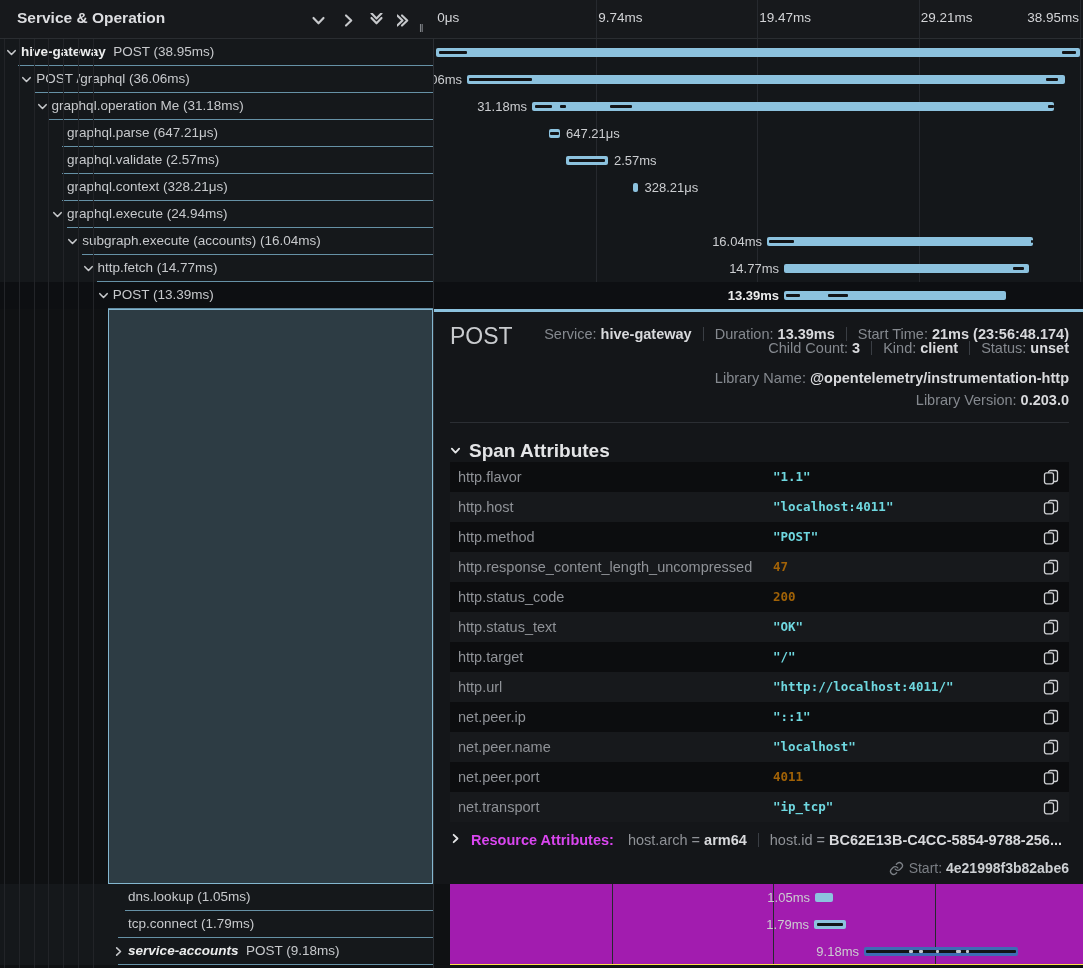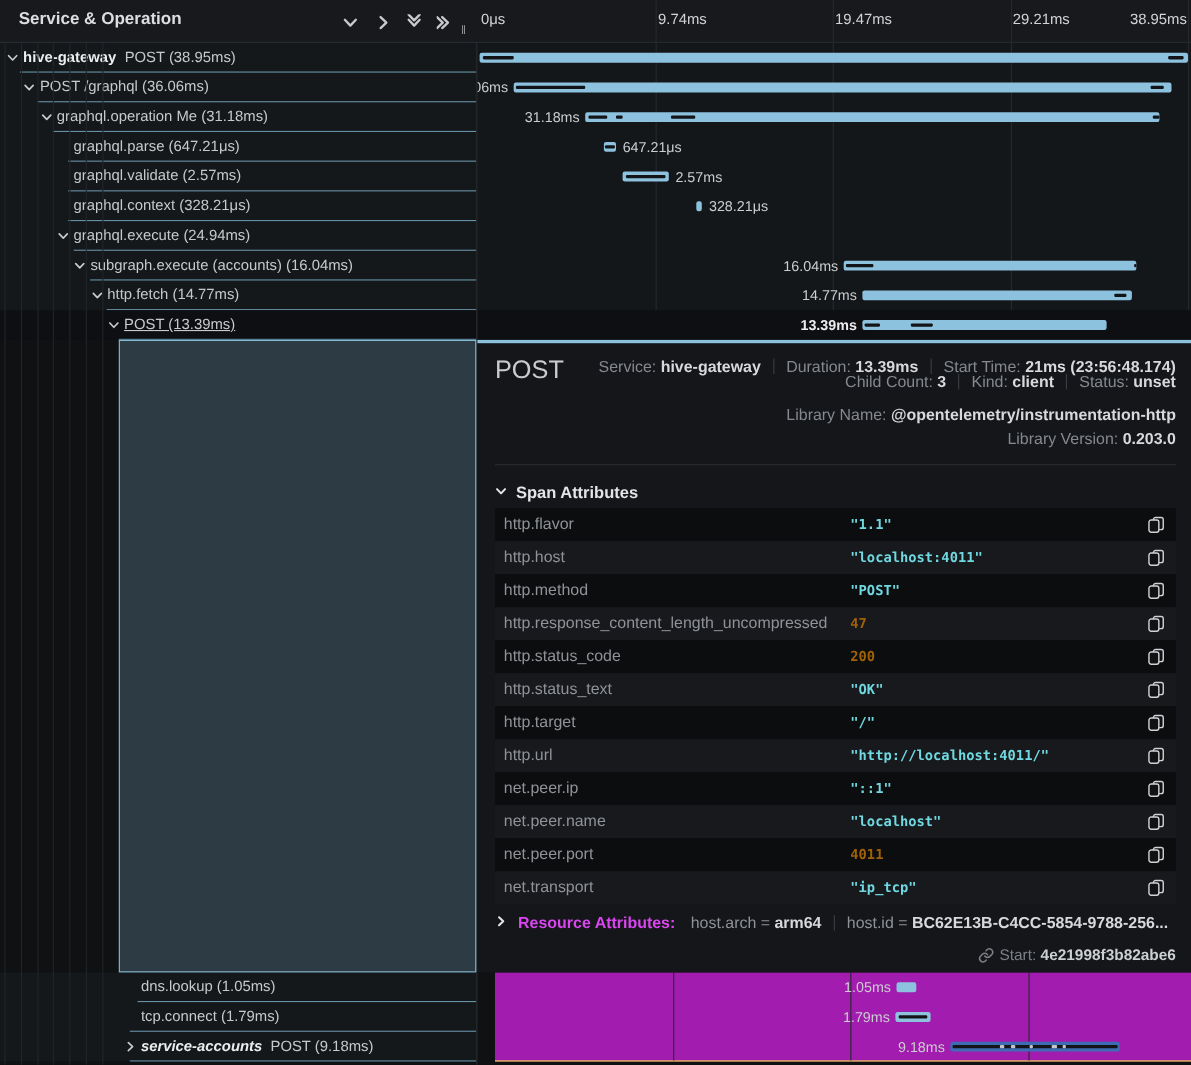--- a/index.html
+++ b/index.html
@@ -43,21 +43,21 @@
   .blabel{position:absolute;top:6px;font-size:13px;color:#cbcdd0;white-space:nowrap;}
   .blabel.bold{font-weight:bold;color:#eceded;}
   
   #detail-panel{position:absolute;left:0;top:309px;width:649px;height:575px;background:#141619;
                 border-top:3px solid #8cc2de;box-sizing:border-box;z-index:4;}
   #detail-title{position:absolute;left:16px;top:11px;font-size:23px;font-weight:500;color:#c9cbce;}
   .metaline{position:absolute;right:14px;text-align:right;font-size:14.5px;color:#85898f;white-space:nowrap;}
   .metaline b{color:#d8d9dc;font-weight:bold;}
   .vdiv{display:inline-block;width:1px;height:14px;background:#3a3e44;margin:0 11px;vertical-align:-2px;}
   #detail-divider{position:absolute;left:16px;right:14px;top:110px;height:1px;background:#2b2e33;}
-  #attrs-header{position:absolute;left:16px;top:128px;font-size:15px;font-weight:bold;color:#e4e5e7;cursor:pointer;}
+  #attrs-header{position:absolute;left:16px;top:128px;font-size:19px;font-weight:bold;color:#e4e5e7;cursor:pointer;}
   #attrs-table{position:absolute;left:16px;top:150px;width:619px;}
   .arow{position:relative;height:30px;}
   .arow:nth-child(odd){background:#0c0d0f;}
   .arow:nth-child(even){background:#17191c;}
   .akey{position:absolute;left:8px;top:7px;font-size:14.5px;color:#8f9297;}
   .aval{position:absolute;left:323px;top:7px;font-family:"DejaVu Sans Mono",monospace;font-size:12.5px;font-weight:600;}
   .aval.str{color:#6fd8e0;} .aval.num{color:#a16207;}
   .copy-btn{position:absolute;right:10px;top:7px;width:16px;height:16px;cursor:pointer;}
   #resource-line{position:absolute;left:16px;top:520px;font-size:14.5px;color:#8f9297;white-space:nowrap;}
   #resource-line .rtitle{font-weight:bold;color:#d946ef;margin-right:14px;}
@@ -137,21 +137,21 @@
         </span>
         <span class="tlabel" style="left: 97.5px;">http.fetch (14.77ms)</span>
         <div class="trowborder" style="left: 97px;"></div>
       </div>
       <div class="trow selected" style="top: 243px;">
         <span class="chev" style="left: 97.8px; position: absolute;">
           <svg width="11" height="11" viewBox="0 0 12 12">
             <polyline points="2,4 6,8.2 10,4" fill="none" stroke="#c7c9cc" stroke-width="1.7" stroke-linecap="round" stroke-linejoin="round"></polyline>
           </svg>
         </span>
-        <span class="tlabel" style="left: 112.8px; text-decoration: underline;">POST (13.39ms)</span>
+        <span class="tlabel" style="left: 112.8px;">POST (13.39ms)</span>
         <div class="trowborder" style="left: 108px;"></div>
       </div>
     </div>
   <div id="left-rows-bottom" class="abs">
       <div class="trow" style="top: 0px;">
         <span class="tlabel" style="left: 128.1px;">dns.lookup (1.05ms)</span>
         <div class="trowborder" style="left: 125px;"></div>
       </div>
       <div class="trow" style="top: 27px;">
         <span class="tlabel" style="left: 128.1px;">tcp.connect (1.79ms)</span>

